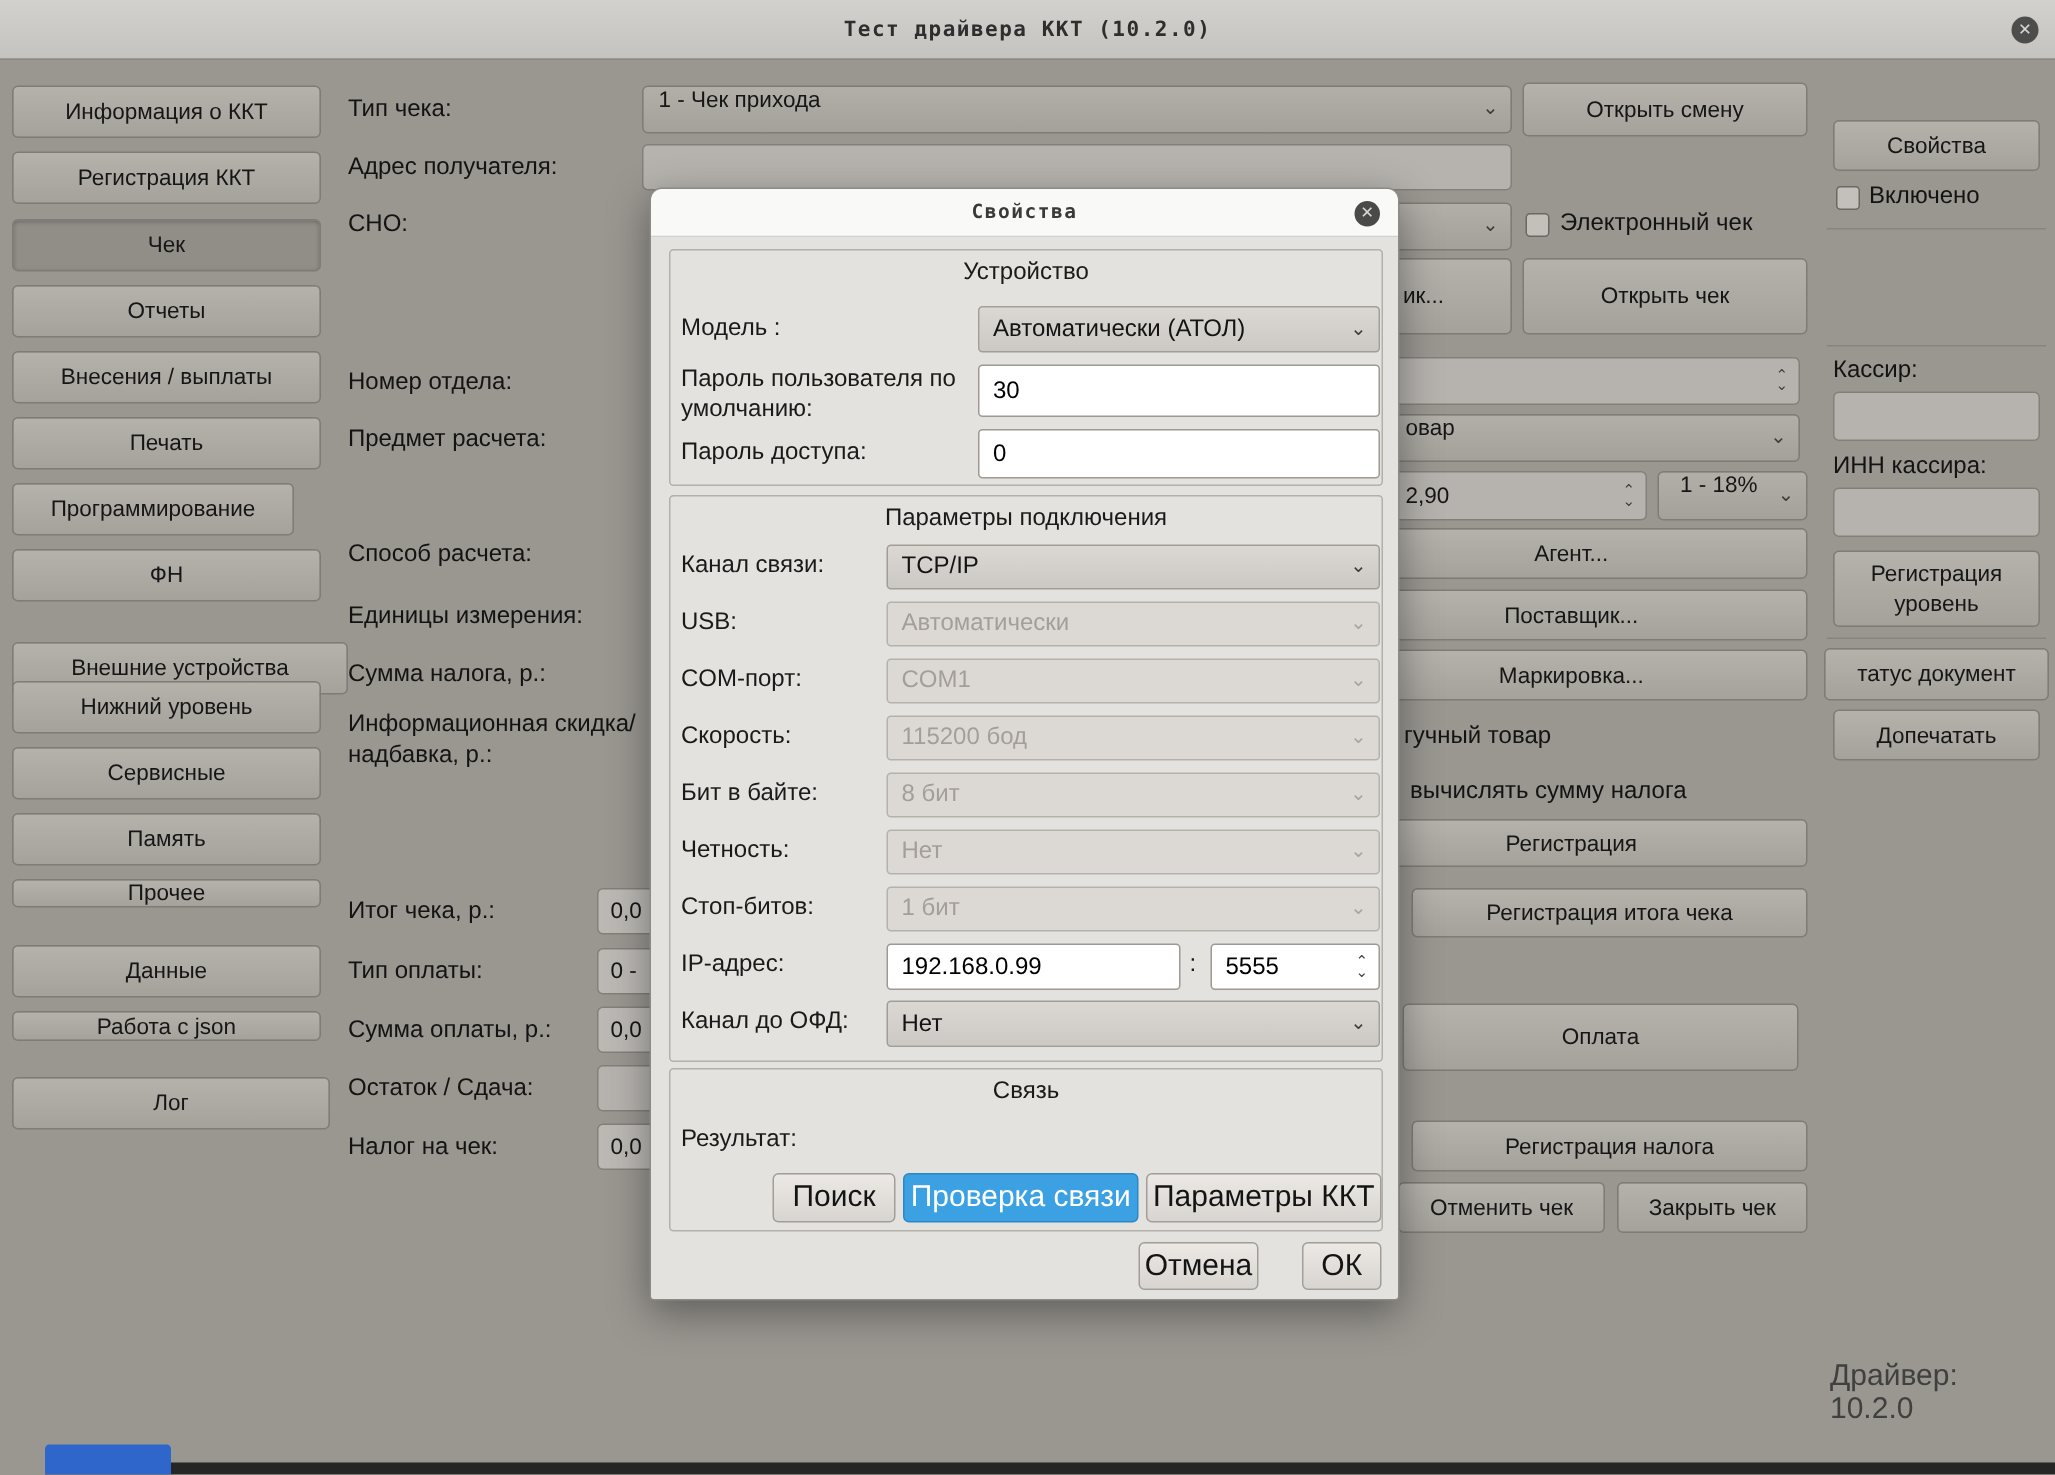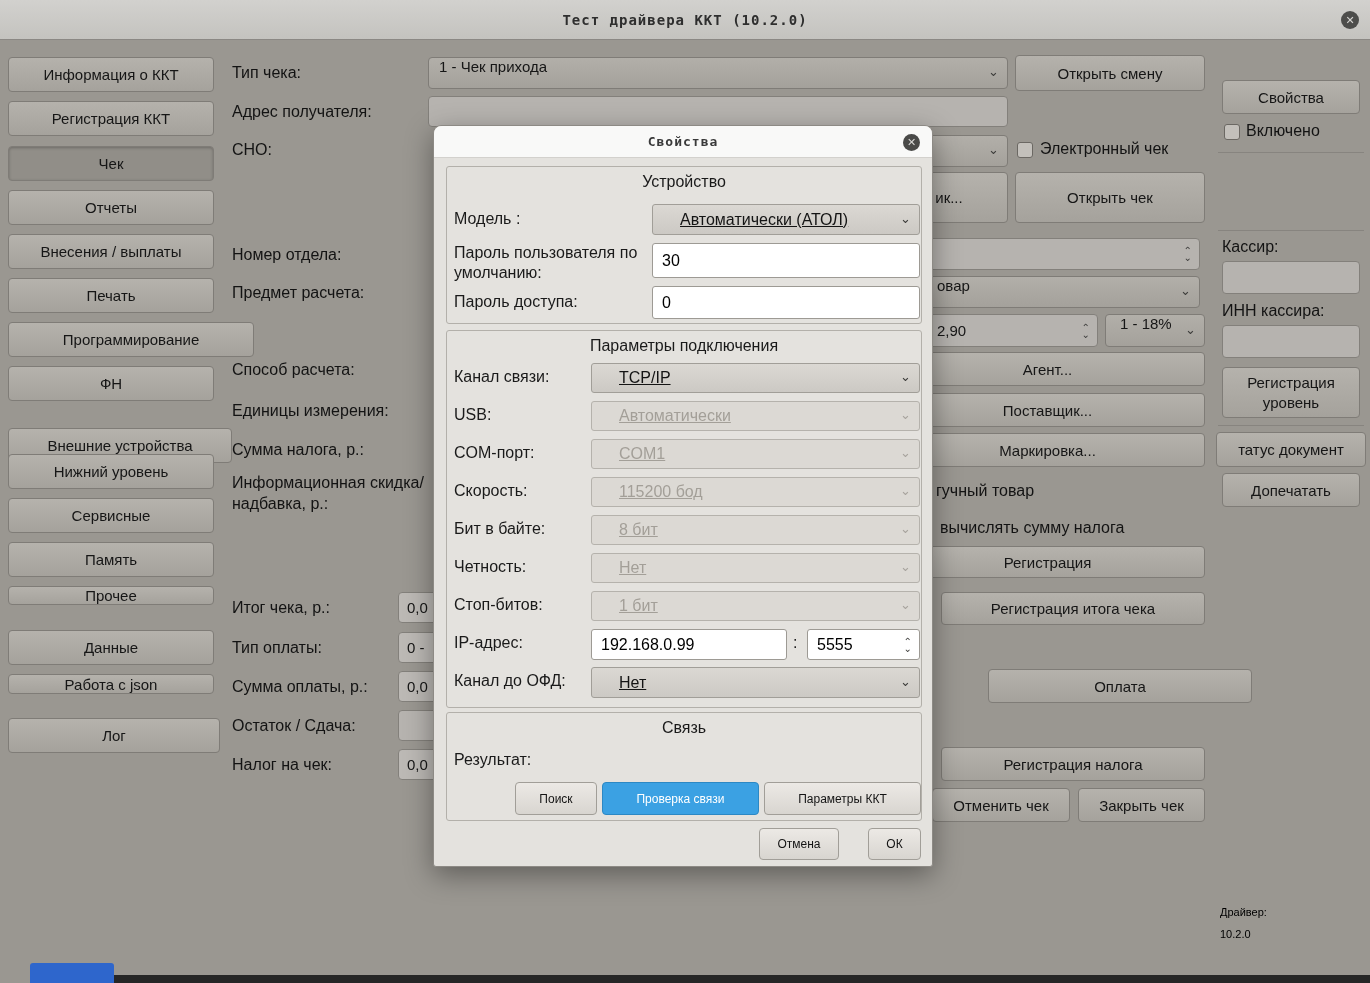--- a/index.html
+++ b/index.html
@@ -36,30 +36,30 @@
   .dlg { left:433px; top:125px; width:500px; height:742px; background:#e4e2de;
     border:1px solid #8d8a85; border-radius:8px 8px 3px 3px; box-shadow:0 8px 28px rgba(0,0,0,.38); }
   .dlg-titlebar { position:absolute; left:0; top:0; width:100%; height:32px; background:#f9f9f8;
     border-bottom:1px solid #d3d1cd; border-radius:8px 8px 0 0; display:flex; align-items:center; justify-content:center; }
   .dlg-titlebar .dttl { font-family:"DejaVu Sans Mono", monospace; font-weight:bold; font-size:13px; color:#3a3a3a; letter-spacing:1px; }
   .dlg .circ-close { right:12px; top:8px; width:17px; height:17px; line-height:17px; background:#4a4a48; }
   .grp { position:absolute; border:1px solid #b3b0aa; border-radius:3px; }
   .grp-title { position:absolute; width:100%; text-align:center; font-size:16px; color:#1a1a1a; }
   .dlbl { position:absolute; font-size:16px; color:#1a1a1a; }
   .dd { position:absolute; background:linear-gradient(#dbd8d3,#ccc9c4); border:1px solid #a19e98; border-radius:3px;
-    display:flex; align-items:center; font-size:16px; padding-left:27px; color:#141414;text-decoration:underline; }
+    display:flex; align-items:center; font-size:16px; padding-left:9px; color:#141414; }
   .dd.dis { background:#dcd9d4; color:#a39f98; border-color:#b5b2ac; }
   .dd.dis .cv { color:#a7a39d; }
   .win { position:absolute; background:#ffffff; border:1px solid #9d9a94; border-radius:3px;
     display:flex; align-items:center; font-size:16px; padding-left:9px; color:#000; overflow:hidden; white-space:nowrap; }
   .dbtn { position:absolute; background:linear-gradient(#ece9e5,#d8d5d0); border:1px solid #a19e98; border-radius:4px;
-    display:flex; align-items:center; justify-content:center; font-size:12px; color:#141414; }
+    display:flex; align-items:center; justify-content:center; font-size:20px; color:#141414; }
   .dbtn.blue { background:#3ba1e3; border-color:#2c88c4; color:#ffffff; }
 
-  .drv { font-size:11px; color:#000000; }
+  .drv { font-size:20px; color:#404040; }
   .taskbar-strip { left:30px; bottom:0; width:1340px; height:8px; background:#262626; }
   .task-chip { left:30px; bottom:0; width:84px; height:20px; background:#2e66cc; border-radius:3px 3px 0 0; }
 </style>
 </head>
 <body>
 
 <div class="abs titlebar">
   <span class="ttl">Тест драйвера ККТ (10.2.0)</span>
   <span class="circ-close">✕</span>
 </div>
@@ -75,21 +75,21 @@
   </div>
 <div class="abs btn" style="left:8px;top:190px;width:206px;height:35px">
     <span>Отчеты</span>
   </div>
 <div class="abs btn" style="left:8px;top:234px;width:206px;height:35px">
     <span>Внесения / выплаты</span>
   </div>
 <div class="abs btn" style="left:8px;top:278px;width:206px;height:35px">
     <span>Печать</span>
   </div>
-<div class="abs btn" style="left:8px;top:322px;width:246px;height:35px">
+<div class="abs btn" style="left:8px;top:322px;width:188px;height:35px">
     <span>Программирование</span>
   </div>
 <div class="abs btn" style="left:8px;top:366px;width:206px;height:35px">
     <span>ФН</span>
   </div>
 <div class="abs btn" style="left:8px;top:428px;width:224px;height:35px">
     <span>Внешние устройства</span>
   </div>
 <div class="abs btn" style="left:8px;top:454px;width:206px;height:35px">
     <span>Нижний уровень</span>
@@ -198,21 +198,21 @@
 
 <div class="abs lbl" style="left:232px;top:639px">Тип оплаты:</div>
 <div class="inps" style="left:398px;top:632px;width:80px;height:31px">
     <span>0 -</span>
   </div>
 
 <div class="abs lbl" style="left:232px;top:678px">Сумма оплаты, р.:</div>
 <div class="inps" style="left:398px;top:671px;width:80px;height:31px">
     <span>0,0</span>
   </div>
-<div class="abs btn" style="left:988px;top:669px;width:264px;height:34px">
+<div class="abs btn" style="left:935px;top:669px;width:264px;height:45px">
     <span>Оплата</span>
   </div>
 
 <div class="abs lbl" style="left:232px;top:717px">Остаток / Сдача:</div>
 <div class="inps" style="left:398px;top:710px;width:80px;height:31px;background:#b6b3af"></div>
 
 <div class="abs lbl" style="left:232px;top:756px">Налог на чек:</div>
 <div class="inps" style="left:398px;top:749px;width:80px;height:31px">
     <span>0,0</span>
   </div>

